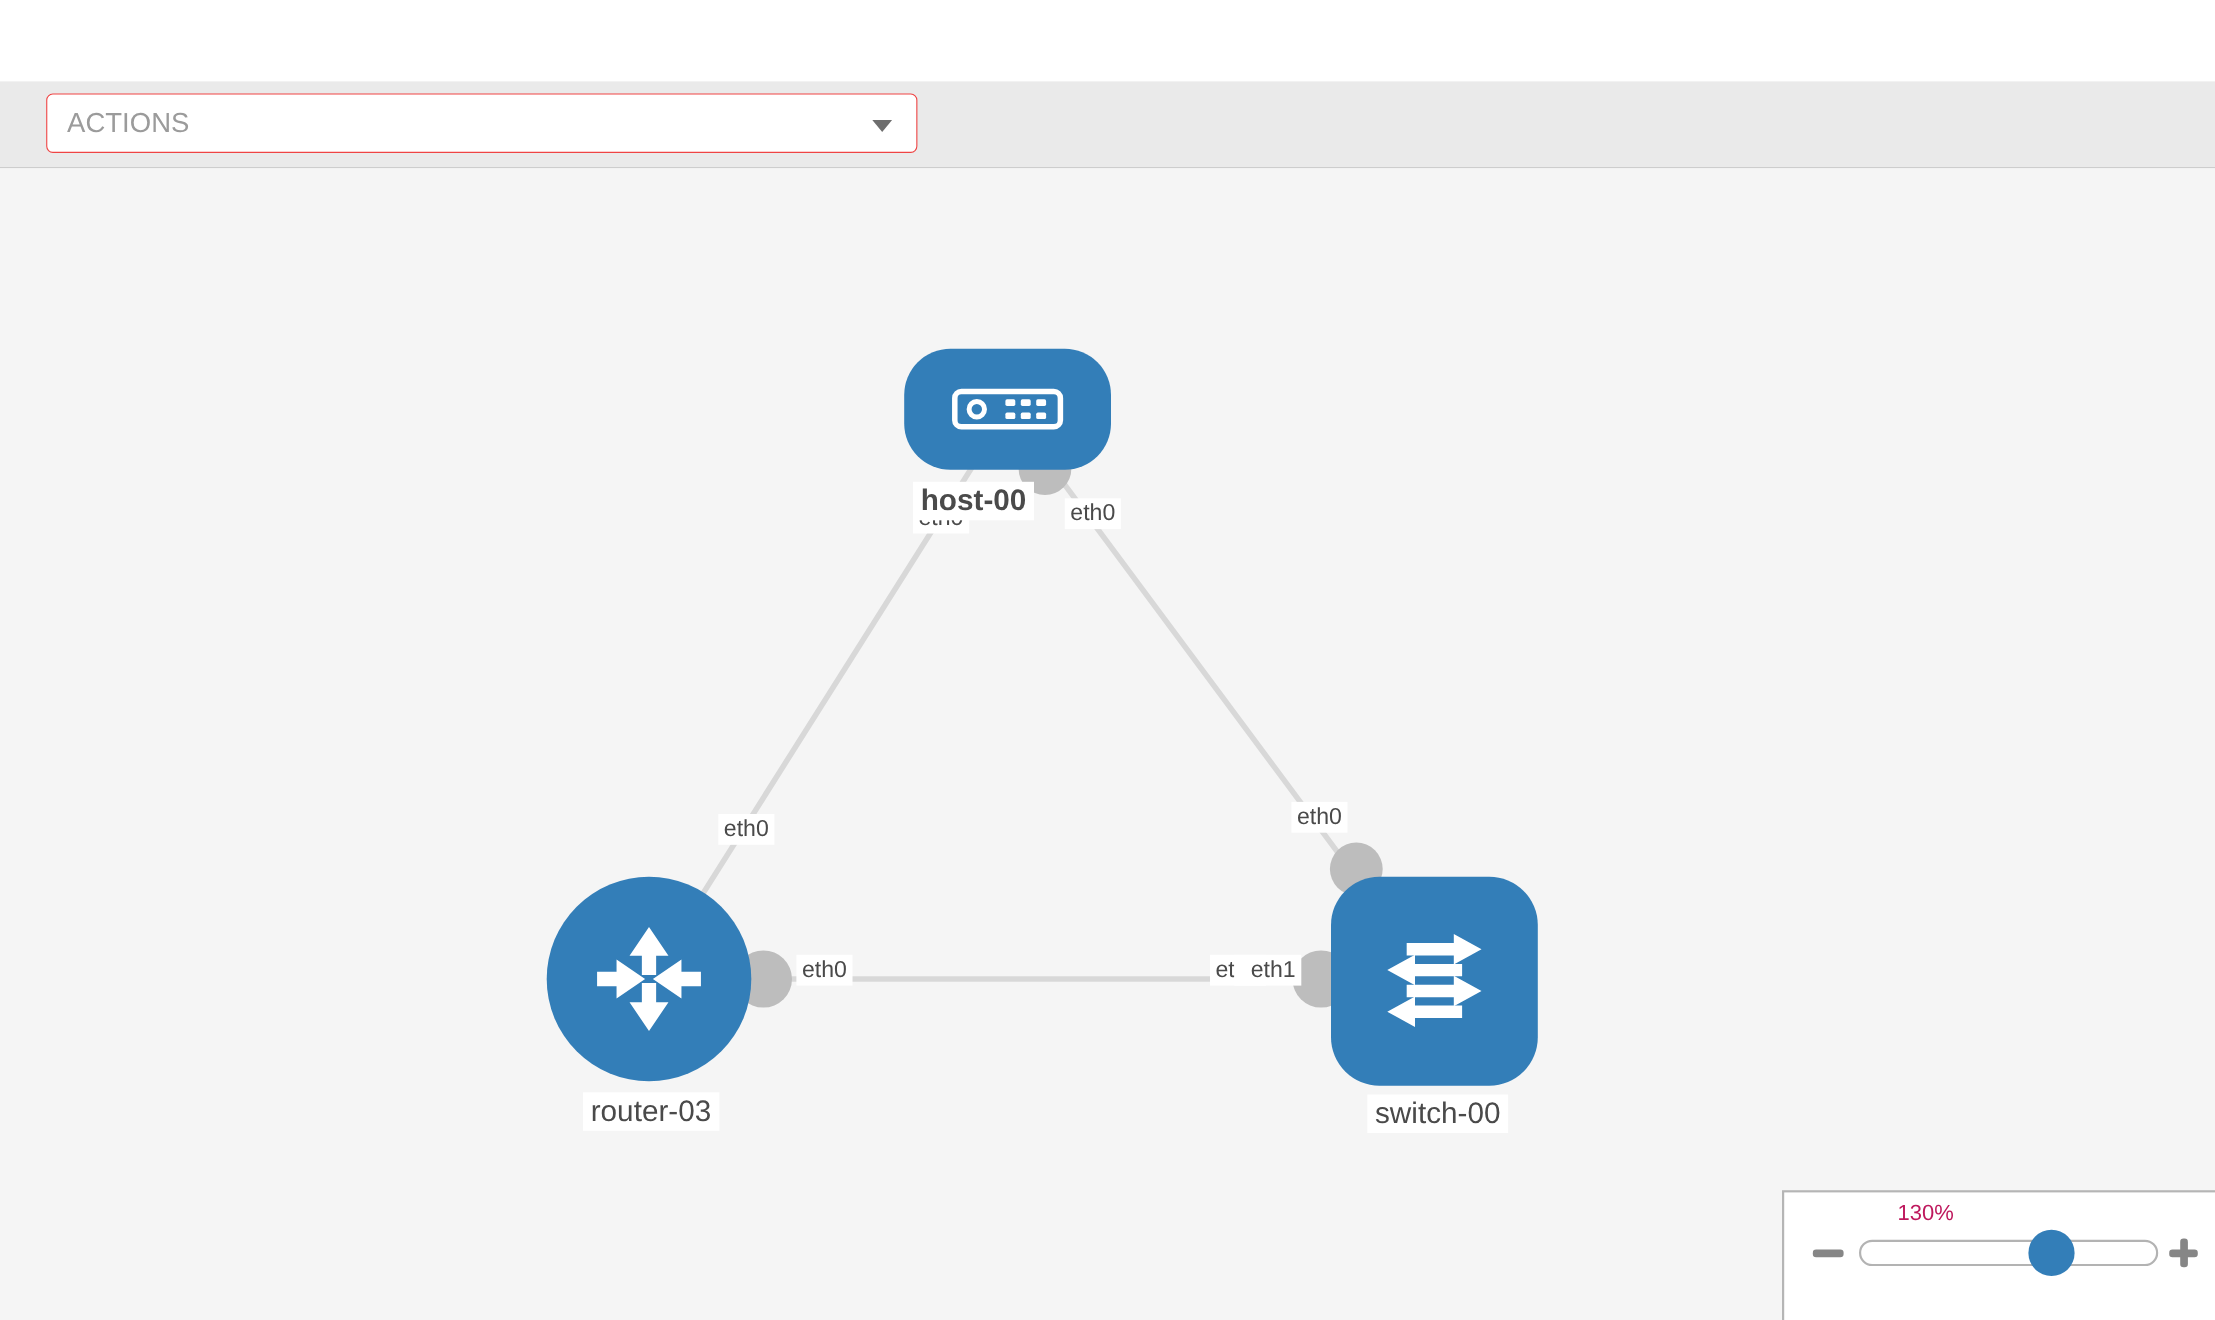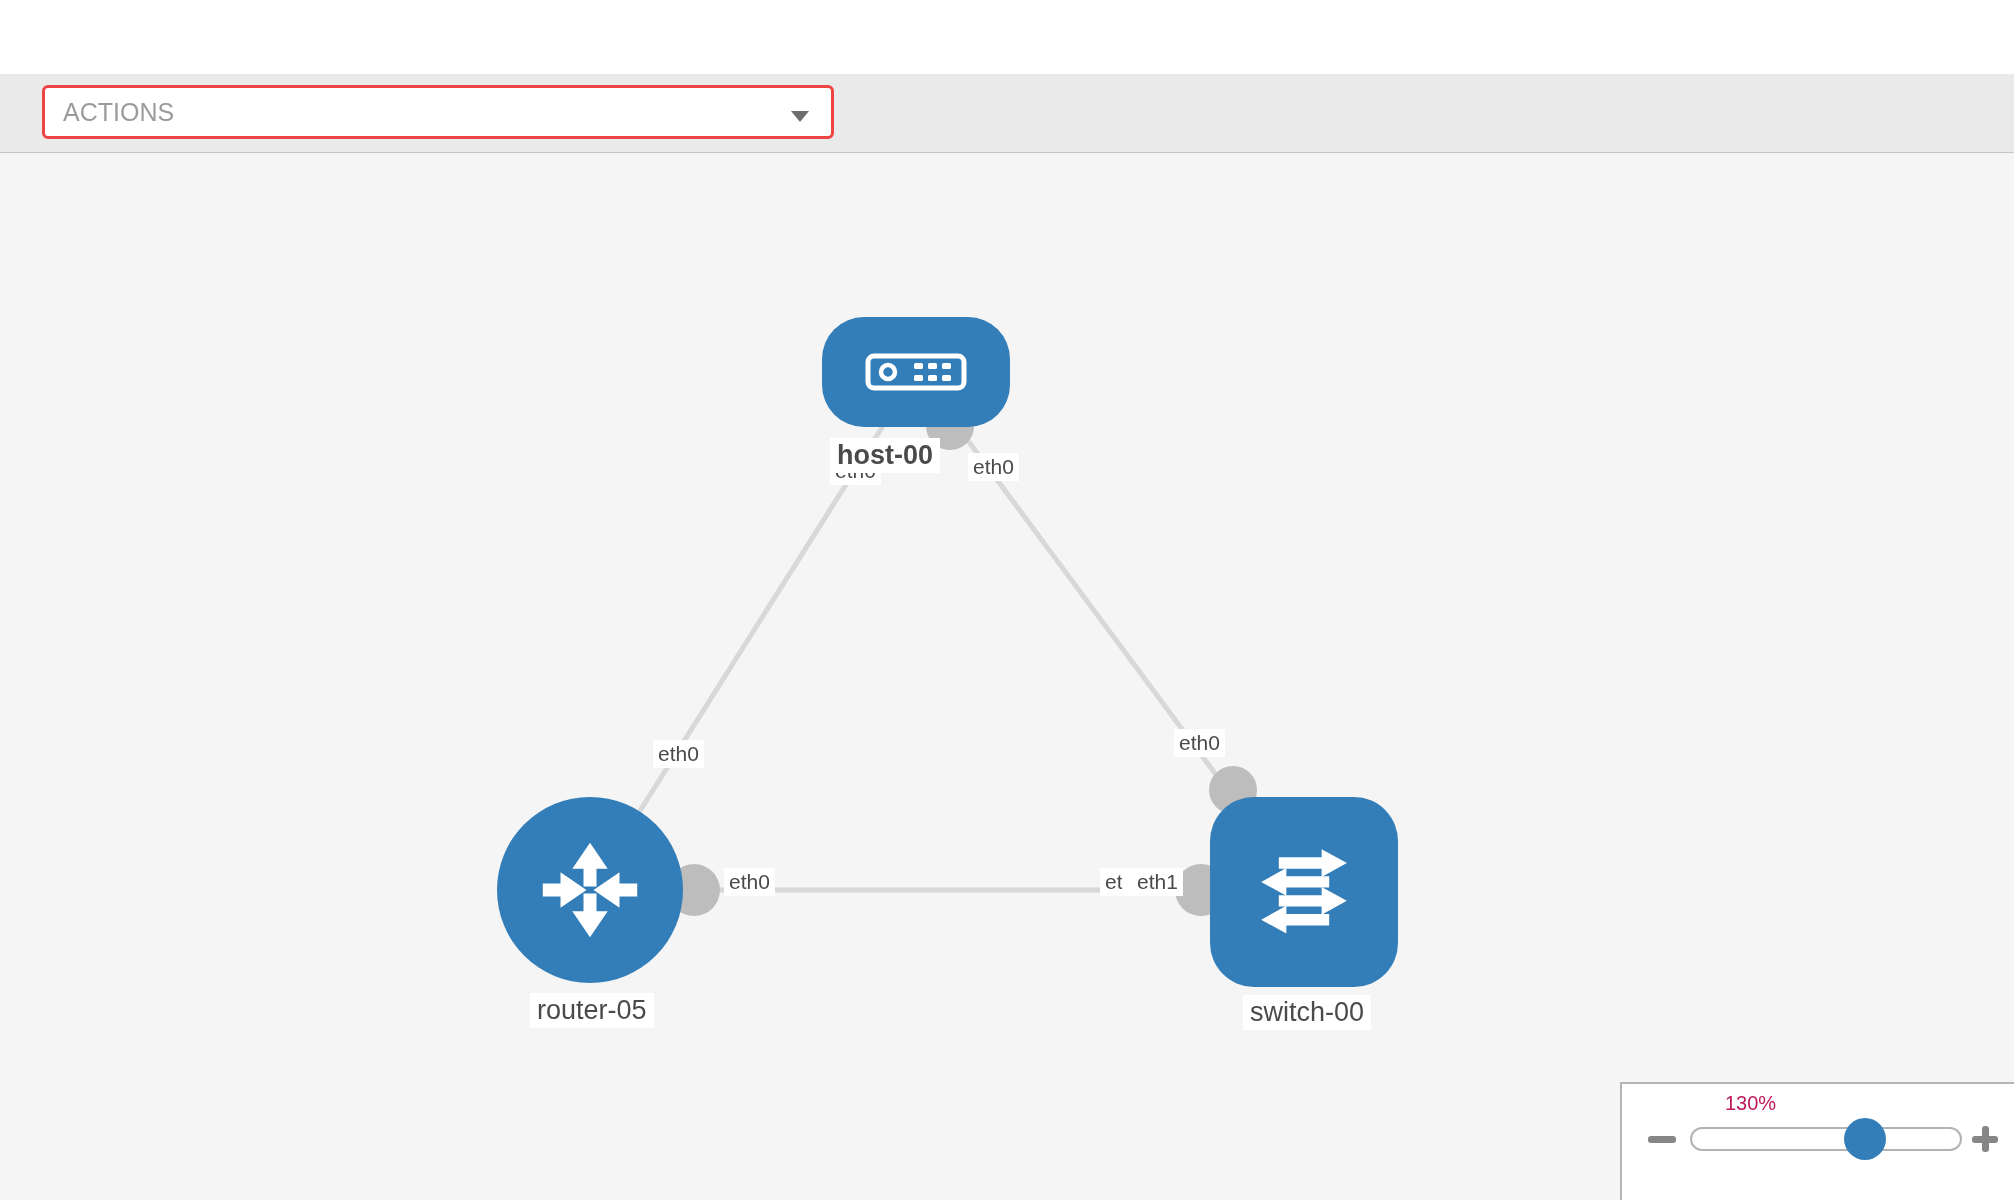--- a/index.html
+++ b/index.html
@@ -9,21 +9,21 @@
   
   .header{position:absolute;left:0;top:0;width:2014px;height:72px;background:#ffffff;border-bottom:2px solid #b5b5b5;}
   .page-title{position:absolute;left:40px;top:50%;transform:translateY(-50%);font-size:28px;font-weight:bold;color:#4c4c4c;letter-spacing:.2px;}
   .close-btn{position:absolute;right:26px;top:16px;width:38px;height:38px;border-radius:50%;background:#c6c6c6;cursor:pointer;}
   .close-btn .bar{position:absolute;left:9px;top:16.5px;width:20px;height:5px;background:#ffffff;border-radius:2.5px;}
   .close-btn .bar.a{transform:rotate(45deg);}
   .close-btn .bar.b{transform:rotate(-45deg);}
 
   
   .toolbar{position:absolute;left:0;top:74px;width:2014px;height:78px;background:#eaeaea;border-bottom:1px solid #c6c6c6;}
-  .combo{position:absolute;top:11px;height:54px;background:#ffffff;border:3px solid #ef4444;border-radius:6px;box-sizing:border-box;}
+  .combo{position:absolute;top:11px;height:54px;background:#ffffff;border:1px solid #ef4444;border-radius:6px;box-sizing:border-box;}
   .combo input{position:absolute;left:0;top:0;width:100%;height:100%;border:none;outline:none;background:transparent;font-family:"Liberation Sans",sans-serif;font-size:25px;color:#777;padding:0 50px 0 18px;box-sizing:border-box;}
   .combo input::placeholder{color:#9b9b9b;opacity:1;}
   .combo .caret{position:absolute;right:22px;top:23px;width:0;height:0;border-left:9px solid transparent;border-right:9px solid transparent;border-top:11px solid #6e6e6e;}
   .combo-actions{left:42px;width:792px;}
   .combo-search{left:1184px;width:788px;}
   .tool-icon{position:absolute;top:98px;width:40px;height:40px;}
   .tool-icon svg{width:40px;height:40px;display:block;}
   .icon-wrench{left:1048px;top:97px;}
   .icon-key{left:1116px;}
 
@@ -131,21 +131,21 @@
 
     <div class="chip" style="left:830px;top:304px;">eth0</div>
     <div class="chip" style="left:968px;top:300px;">eth0</div>
     <div class="chip" style="left:653px;top:587px;">eth0</div>
     <div class="chip" style="left:1174px;top:576px;">eth0</div>
     <div class="chip" style="left:724px;top:715px;">eth0</div>
     <div class="chip" style="left:1100px;top:715px;">eth0</div>
     <div class="chip" style="left:1122px;top:715px;padding-left:15px;">eth1</div>
 
     <div class="chip node-label" style="left:830px;top:285px;font-weight:bold;">host-00</div>
-    <div class="chip node-label" style="left:530px;top:840px;">router-05</div>
+    <div class="chip node-label" style="left:530px;top:840px;">router-03</div>
     <div class="chip node-label" style="left:1243px;top:842px;">switch-00</div>
   </div>
 
   <div class="zoom-panel">
     <div class="zoom-level">130%</div>
     <div class="zoom-minus"></div>
     <div class="zoom-track">
       <div class="zoom-thumb"></div>
     </div>
     <div class="zoom-plus">

